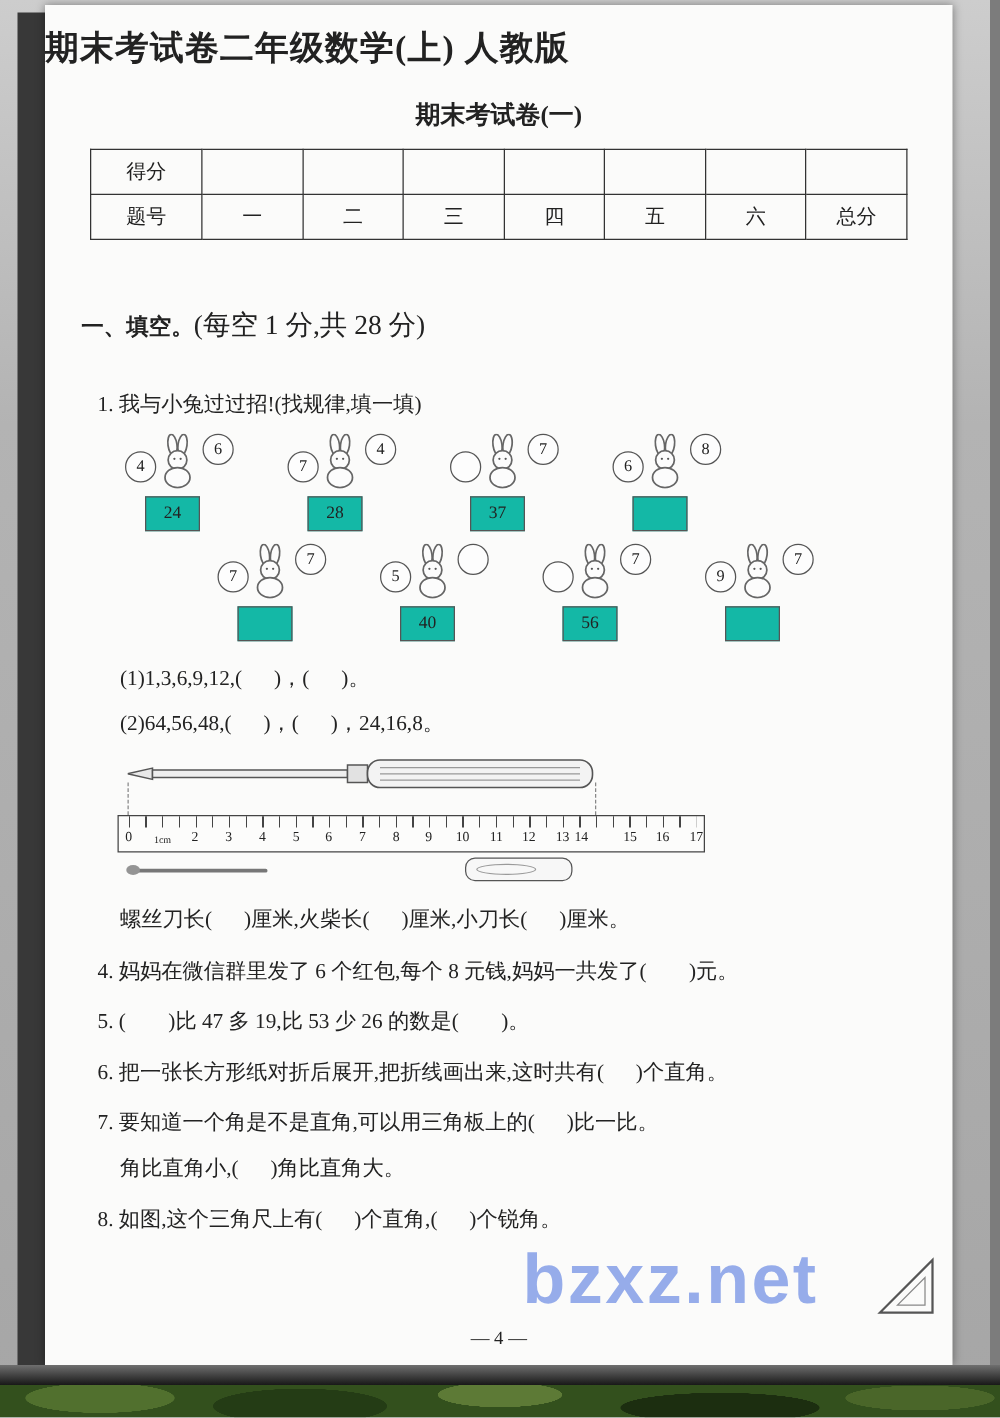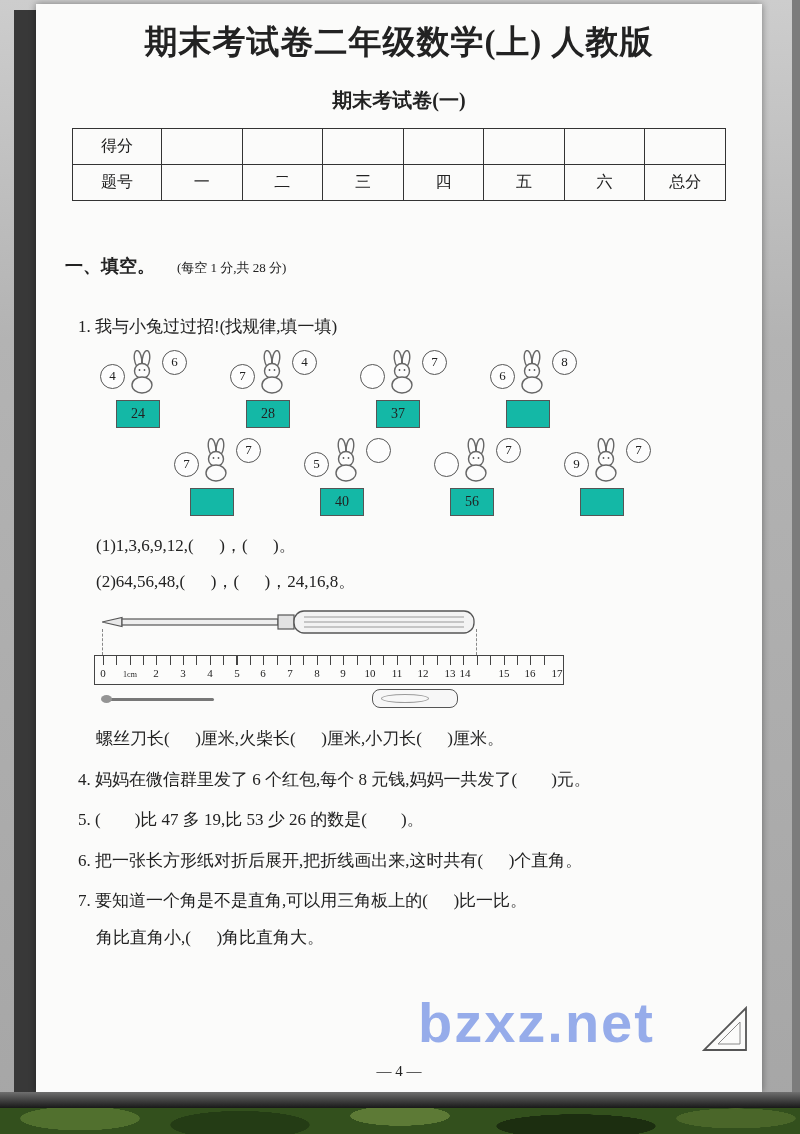--- a/index.html
+++ b/index.html
@@ -14,28 +14,28 @@
   .photo-bottom{position:absolute;left:0;bottom:26px;width:100%;height:16px;
          background:linear-gradient(180deg,#6f6f6f,#181818);}
   .green-strip{position:absolute;left:0;bottom:0;width:100%;height:26px;
     background:
       radial-gradient(ellipse 60px 12px at 10% 40%, #51702e 0 99%, transparent 100%),
       radial-gradient(ellipse 70px 14px at 30% 65%, #243c15 0 99%, transparent 100%),
       radial-gradient(ellipse 50px 10px at 50% 30%, #5d7a36 0 99%, transparent 100%),
       radial-gradient(ellipse 80px 12px at 72% 70%, #1c2e10 0 99%, transparent 100%),
       radial-gradient(ellipse 60px 10px at 92% 40%, #4a6629 0 99%, transparent 100%),
       #33501d;}
-  .title{margin:0;padding-top:16px;text-align:center;font-size:33px;font-weight:bold;letter-spacing:1px;}
+  .title{margin:0;padding-top:16px;text-align:left;font-size:27px;font-weight:bold;letter-spacing:1px;}
   .subtitle{margin:22px 0 0 0;text-align:center;font-size:20px;font-weight:bold;}
   table.score{border-collapse:collapse;margin:14px auto 0 auto;table-layout:fixed;width:654px;}
   table.score td{border:1.6px solid #333;height:35px;text-align:center;font-size:16px;padding:0;}
   table.score td.c0{width:88px;}
   .sec-heading{margin:32px 0 0 2px;font-size:18px;white-space:pre-wrap;}
   .sec-bold{font-weight:bold;}
-  .sec-note{font-size:13px;margin-left:22px;}
+  .sec-note{font-size:22px;}
   .q{font-size:17px;margin:16px 0 0 42px;white-space:pre-wrap;line-height:1.45;}
   .q.sub{margin-left:60px;margin-top:12px;}
   
   .bunny-row{display:flex;gap:34px;margin:8px 0 0 64px;}
   .bunny-row.r2{margin-left:138px;margin-top:2px;}
   .bgp{position:relative;width:96px;height:86px;}
   .nc{position:absolute;width:23px;height:23px;border:1.4px solid #555;border-radius:50%;
       display:flex;align-items:center;justify-content:center;font-size:13px;background:#fdfdfd;}
   .nc-l{left:0;top:16px;}
   .nc-r{left:62px;top:2px;}
@@ -231,20 +231,21 @@
       <div class="knife"></div>
     </div>
 
     <div class="q sub">螺丝刀长(      )厘米,火柴长(      )厘米,小刀长(      )厘米。</div>
 
     <div class="q">4. 妈妈在微信群里发了 6 个红包,每个 8 元钱,妈妈一共发了(        )元。</div>
     <div class="q">5. (        )比 47 多 19,比 53 少 26 的数是(        )。</div>
     <div class="q">6. 把一张长方形纸对折后展开,把折线画出来,这时共有(      )个直角。</div>
     <div class="q">7. 要知道一个角是不是直角,可以用三角板上的(      )比一比。</div>
     <div class="q sub">角比直角小,(      )角比直角大。</div>
+    <div class="q">8. 如图,这个三角尺上有(      )个直角,(      )个锐角。</div>
 
     <div class="tri-wrap">
       <svg width="52" height="52" viewBox="0 0 52 52">
         <polygon points="46,4 46,46 4,46" fill="none" stroke="#555" stroke-width="1.8"></polygon>
         <polygon points="40,18 40,40 18,40" fill="none" stroke="#888" stroke-width="1"></polygon>
       </svg>
     </div>
 
     <div class="watermark">bzxz.net</div>
     <div class="footer">— 4 —</div>

